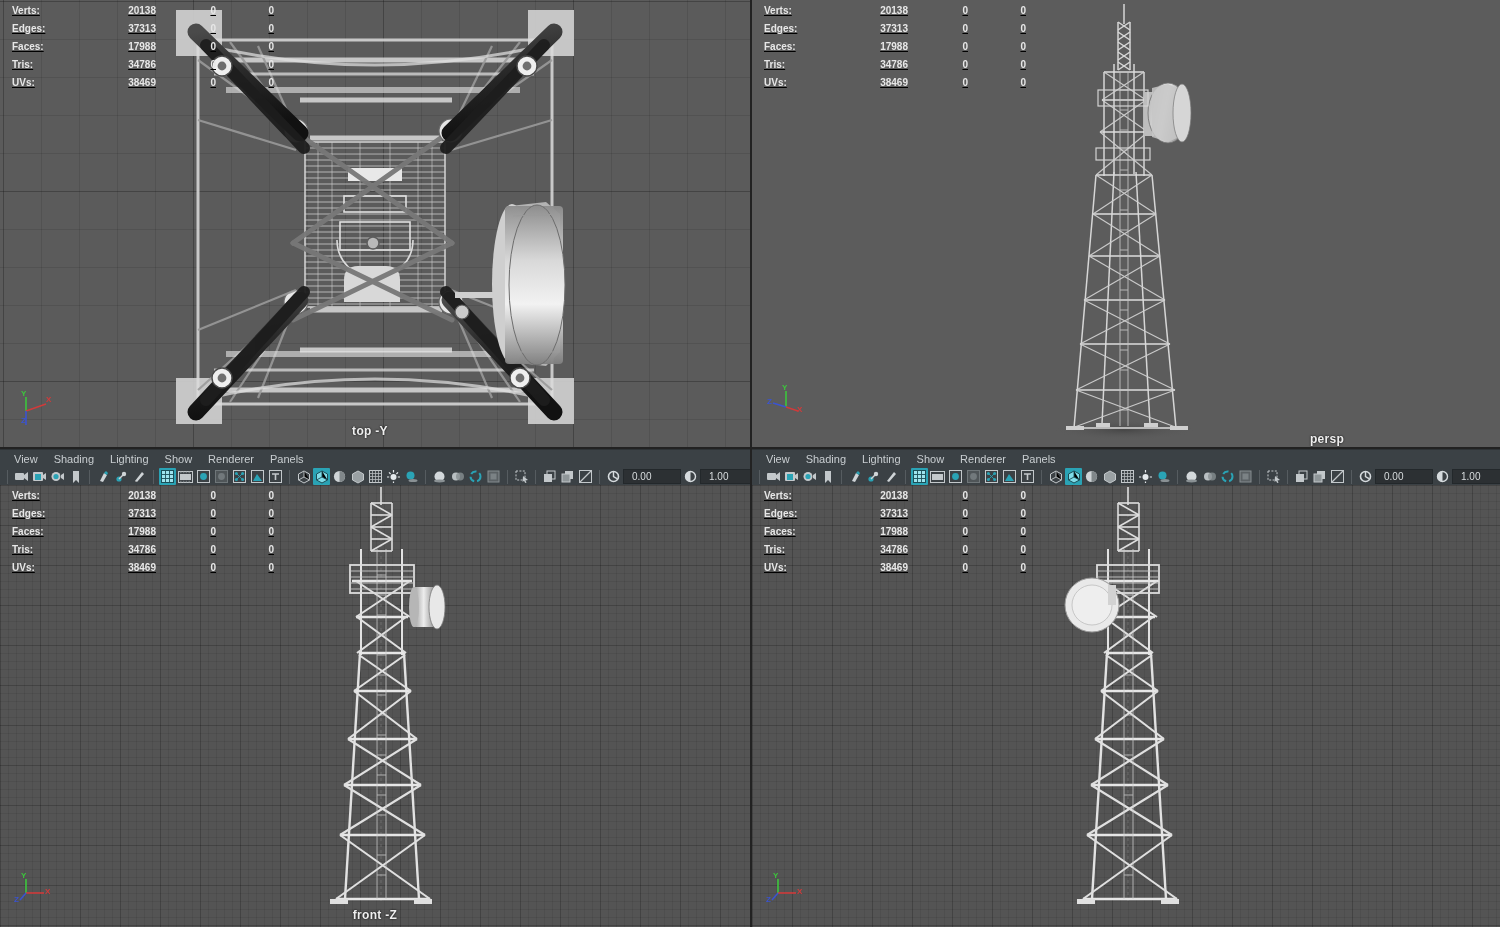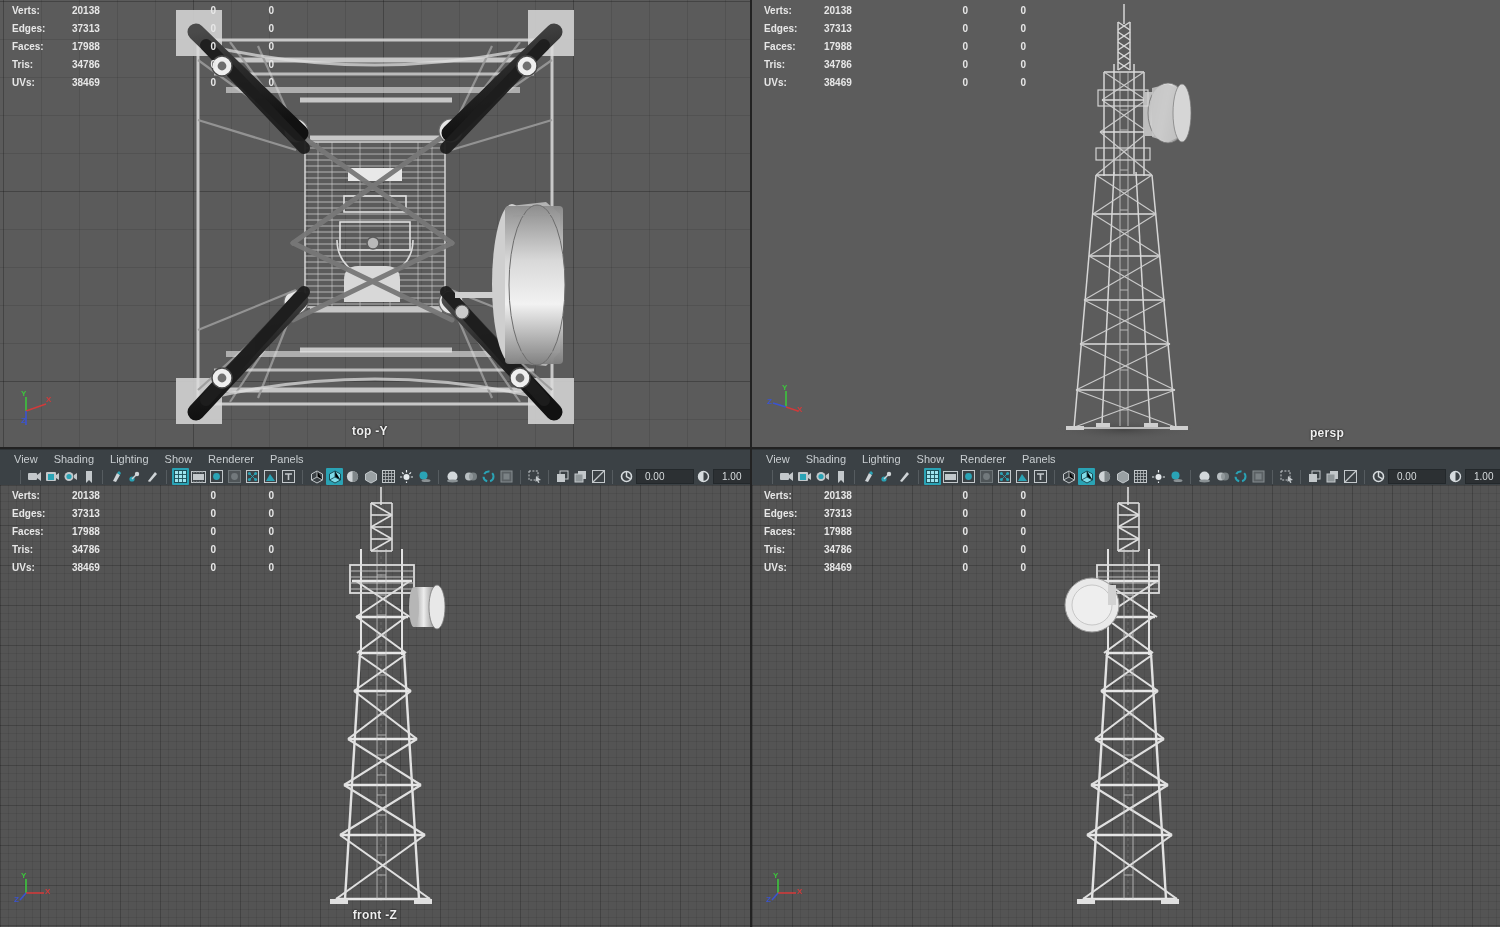--- a/index.html
+++ b/index.html
@@ -36,41 +36,41 @@
     background-image:
       linear-gradient(to right, rgba(0,0,0,.14) 1px, transparent 1px),
       linear-gradient(to bottom, rgba(0,0,0,.14) 1px, transparent 1px),
       linear-gradient(to right, rgba(0,0,0,.07) 1px, transparent 1px),
       linear-gradient(to bottom, rgba(0,0,0,.07) 1px, transparent 1px);
     background-size: 40px 40px, 40px 40px, 8px 8px, 8px 8px;
     background-position: 0 0, 0 0, 0 0, 0 0;
   }
 
   
-  .hud { position: absolute; left: 10px; top: 2px; z-index: 6; }
+  .hud { position: absolute; left: 10px; top: 2px; z-index: 6; text-decoration: underline; }
   .hud table { border-collapse: collapse; }
   .hud td {
     color: #e7e7e7; font-size: 10px; font-weight: bold;
     padding: 2px 0 2px 0; height: 18px; line-height: 12px;
     white-space: nowrap;
   }
   .hud .c-lab { width: 62px; padding-left: 2px; }
-  .hud .c-v1  { width: 90px; text-align: left; padding-right: 6px; }
+  .hud .c-v1  { width: 90px; text-align: right; padding-right: 6px; }
   .hud .c-v2  { width: 60px; text-align: right; padding-right: 6px; }
   .hud .c-v3  { width: 58px; text-align: right; padding-right: 6px; }
 
   
   .cam-label {
     position: absolute; left: 0; right: 0; bottom: 6px;
     text-align: center; color: #efefef; font-size: 12px;
     font-weight: bold; z-index: 6; letter-spacing: .3px;
     text-shadow: 0 0 2px #000;
   }
   .cam-label.lab-tl { bottom: 9px; text-indent: -10px; }
-  .cam-label.lab-tr { bottom: 7px; text-indent: 376px; margin-left: 26px; }
+  .cam-label.lab-tr { bottom: 1px; text-indent: 376px; margin-left: 26px; }
   .cam-label.lab-bl { bottom: 5px; text-indent: 0px; }
   .cam-label.lab-br { bottom: 5px; text-indent: 374px; }
 
   
   .gizmo { position: absolute; width: 46px; height: 42px; z-index: 7; }
   .gizmo .ax { position: absolute; font-size: 8px; font-weight: bold; }
 
   
   .strip {
     position: absolute; left: 0; width: 750px; height: 36px;
@@ -78,21 +78,21 @@
     border-top: 1px solid #2e3336;
   }
   .strip.right { left: 752px; width: 748px; }
   .menubar { height: 17px; display: flex; align-items: center; padding-left: 6px; }
   .menubar .mi {
     color: #c9ced1; font-size: 11px; padding: 16px 8px; line-height: 16px;
     white-space: nowrap;
   }
   .toolbar {
     height: 19px; display: flex; align-items: center;
-    padding-left: 16px; gap: 1px;
+    padding-left: 3px; gap: 1px;
   }
   .sep { width: 1px; height: 14px; background: #565c60; margin: 0 4px; flex: none; }
   .tb {
     width: 17px; height: 17px; flex: none;
     display: flex; align-items: center; justify-content: center;
     border-radius: 1px; position: relative;
   }
   .tb.on { background: #2aa3b5; }
   .tb svg { display: block; }
   .numfield {

